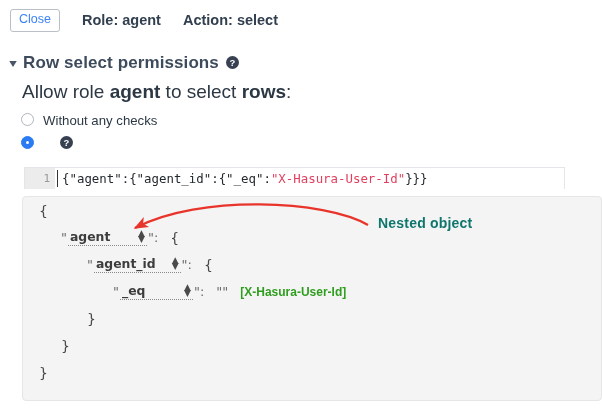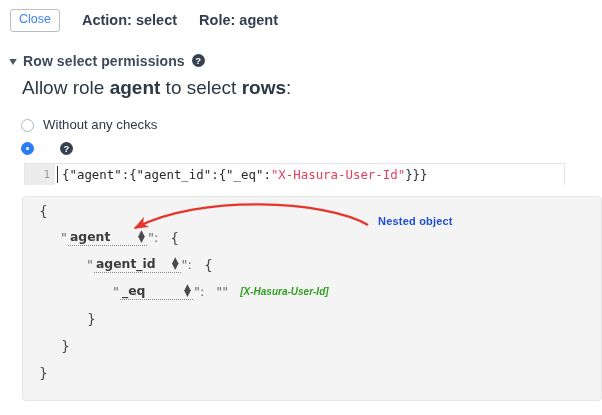--- a/index.html
+++ b/index.html
@@ -54,21 +54,21 @@
   .chevron {
     color: #4a5568;
     font-size: 12px;
     line-height: 1;
     transform: scaleX(1.25);
     display: inline-block;
     cursor: pointer;
   }
   .section-title {
     font-weight: bold;
-    font-size: 14px;
+    font-size: 17px;
     color: #3d4b5c;
     letter-spacing: .1px;
   }
   .help-icon {
     width: 13px;
     height: 13px;
     border-radius: 50%;
     background: #374151;
     color: #ffffff;
     font-size: 9.5px;
@@ -90,21 +90,21 @@
   
   .allow-line {
     margin: 8px 0 0 22px;
     font-size: 19px;
     color: #2c3844;
   }
   .allow-line b { font-weight: bold; }
 
   .radio-row {
     display: flex;
-    align-items: flex-end;
+    align-items: flex-start;
     gap: 9px;
     margin-left: 21px;
     height: 23px;
   }
   .radio-row.first { margin-top: 10px; }
   .radio {
     width: 13px;
     height: 13px;
     border-radius: 50%;
     border: 1px solid #b0b6bd;
@@ -241,52 +241,51 @@
   }
   .val-text {
     font-size: 13px;
     color: #3c3c3c;
     min-width: 148px;
     font-family: "DejaVu Sans", sans-serif;
   }
   .val-hint {
     color: #2f9e1f;
     font-weight: bold;
-    font-size: 10px;
+    font-size: 12px;
     font-family: "Liberation Sans", sans-serif;
     margin-left: 12px;
-    font-style: italic;
   }
 
   
   .annot-svg {
     position: absolute;
     left: 110px;
     top: 194px;
     pointer-events: none;
   }
   .annot-label {
     position: absolute;
     left: 378px;
     top: 215px;
     font-family: "Liberation Sans", sans-serif;
     font-weight: bold;
-    font-size: 11px;
-    color: #1d4ed8;
+    font-size: 14px;
+    color: #0f766e;
     letter-spacing: .2px;
   }
 </style>
 </head>
 <body>
 
 <div class="header">
   <button class="close-btn">Close</button>
   <div class="header-titles">
+    <span>Role: agent</span>
     <span>Action: select</span>
-    <span>Role: agent</span>
   </div>
 </div>
 
 <div class="section-head">
   <span class="chevron">▾</span>
   <span class="section-title">Row select permissions</span>
   <span class="help-icon">?</span>
 </div>
 
 <div class="allow-line">

